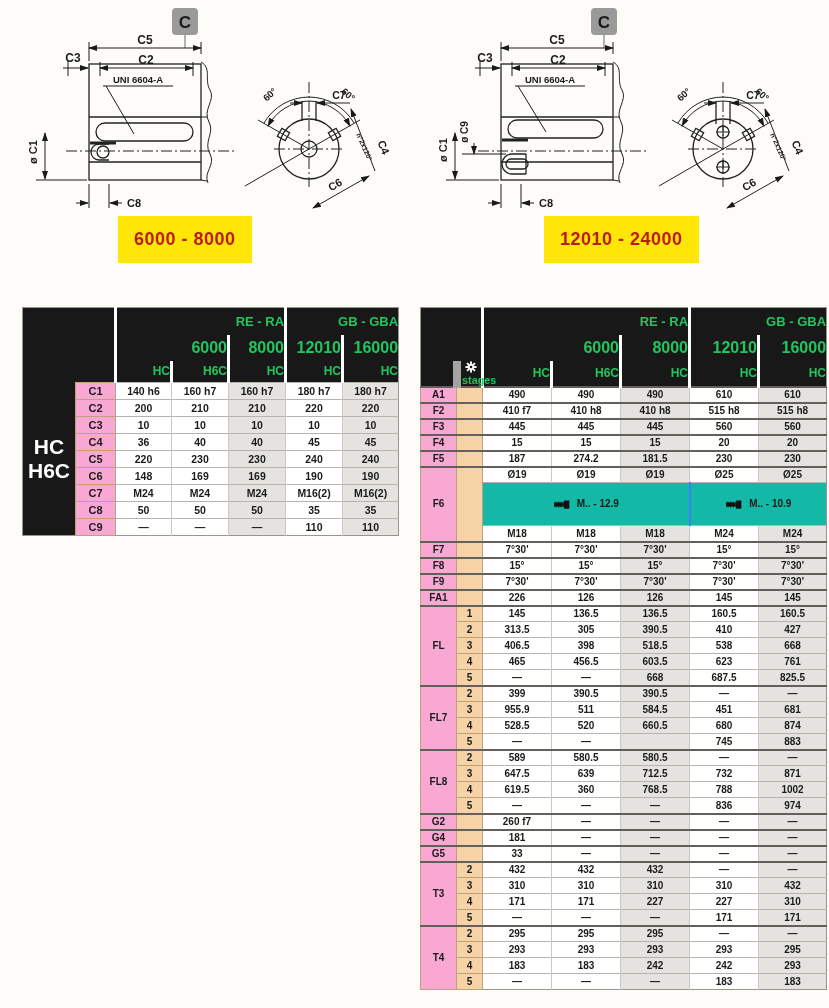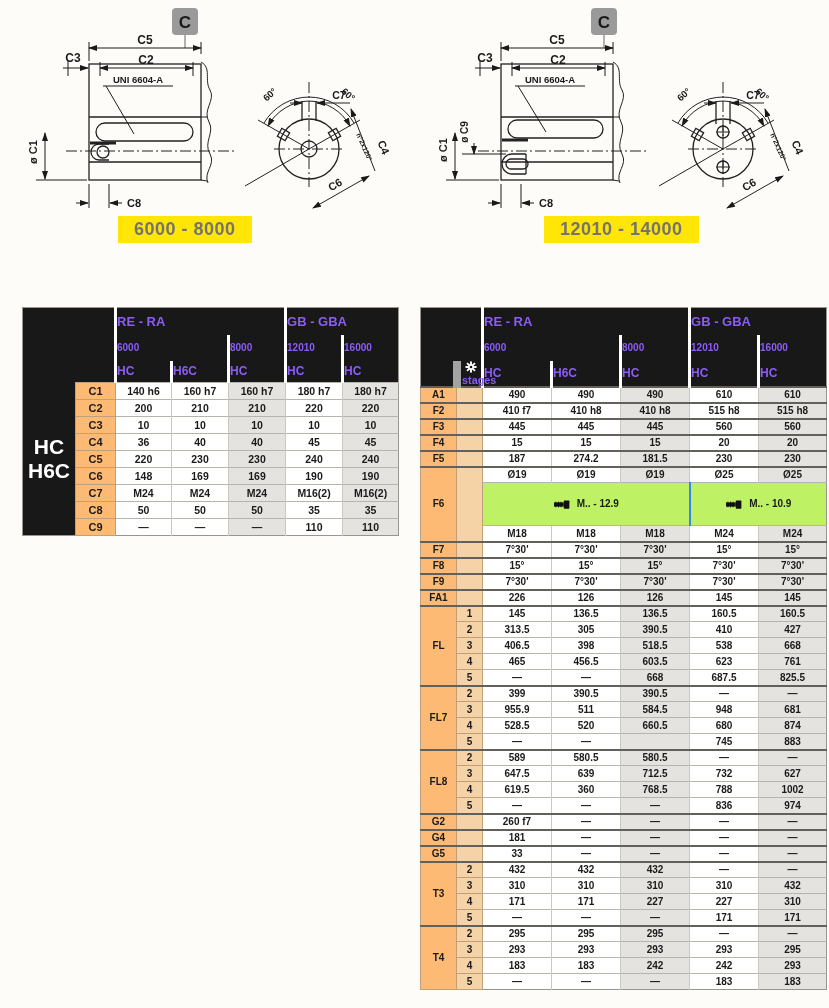--- a/index.html
+++ b/index.html
@@ -2,47 +2,47 @@
 <html><head>
 <meta charset="utf-8">
 <style>
   *{margin:0;padding:0;box-sizing:border-box}
   html,body{width:829px;height:1008px}
   body{position:relative;background:#fdfcf9;font-family:"Liberation Sans",sans-serif;color:#1a1a1a;overflow:hidden}
   .drawing{position:absolute;top:2px;height:252px}
   #drawing-left{left:6px;width:406px}
   #drawing-right{left:416px;width:410px}
   svg text{font-family:"Liberation Sans",sans-serif;font-weight:bold;fill:#1a1a1a}
-  .caption{position:absolute;top:214px;background:#ffe606;color:#737373;font-weight:bold;font-size:18px;padding:3px 16px;letter-spacing:.5px;white-space:nowrap}
+  .caption{position:absolute;top:214px;background:#ffe606;color:#b91c1c;font-weight:bold;font-size:18px;padding:13px 16px;letter-spacing:.5px;white-space:nowrap}
   #drawing-left .caption{left:112px}
   #drawing-right .caption{left:128px}
 
   table{border-collapse:collapse;table-layout:fixed;border:1px solid #98948e}
   .dim-table{position:absolute;background:#fff}
   #table-left{left:22px;top:307px;width:376px}
   #table-right{left:420px;top:307px;width:406px}
-  th{background:#181818;color:#8b5cf6;font-weight:bold;text-align:left;vertical-align:middle}
+  th{background:#181818;color:#22c55e;font-weight:bold;text-align:right;vertical-align:middle}
   tr.r-series th{height:27px;font-size:13px}
-  tr.r-size th{height:26px;font-size:10px}
+  tr.r-size th{height:26px;font-size:16px}
   tr.r-variant th{height:22px;font-size:12px}
   th.series,th.size,th.variant{border-left:3px solid #fff}
   th.corner{border:0}
   th.stages{border-left:8px solid #a3a3a3;padding:0;font-size:6px;line-height:1}
   th.stages .gear{width:12px;height:12px;display:block;margin:0 auto 1px}
   th.stages span{display:block;transform:scale(.9)}
   td{height:17px;font-size:10.5px;font-weight:bold;text-align:center;vertical-align:middle;border-top:1px solid #b7b4ae;line-height:1}
   #table-right td{height:16px;font-size:10px}
   td.side{background:#181818;color:#fff;font-size:21px;line-height:1.15;border:0}
-  td.rowlab{background:#fdba74;border:1px solid #bfa078;border-top:1px solid #bfa078;font-size:11px}
+  td.rowlab{background:#f9a8d4;border:1px solid #bfa078;border-top:1px solid #bfa078;font-size:11px}
   td.glab{font-size:11px}
   td.stage{background:#f6d3a7;border:1px solid #bfa078;font-size:10px}
   td.val{border-left:1px solid #cbc8c2}
   td.shade{background:#e4e3e0}
   tr.gstart td{border-top:2px solid #63605b}
-  td.merged{background:#bef264;font-size:9px;padding:16px 2px;white-space:nowrap}
+  td.merged{background:#14b8a6;font-size:9px;padding:16px 2px;white-space:nowrap}
   td.mdiv{border-left:2px solid #3b82f6}
   td.merged .bolt{width:17px;height:9px;vertical-align:middle;margin-right:7px}
   td.merged span{vertical-align:middle}
 </style>
 </head>
 <body>
 
 <div class="drawing" id="drawing-left">
   <svg width="406" height="212" viewBox="0 0 406 212">
     <defs>
@@ -200,21 +200,21 @@
       <line x1="349" y1="107" x2="373" y2="169" stroke-width="1" marker-start="url(#aR)"></line>
       <line x1="311" y1="206" x2="367" y2="174" stroke-width="1" marker-start="url(#aR)" marker-end="url(#aR)"></line>
     </g>
     <text x="270" y="95" text-anchor="middle" font-size="9.5" transform="rotate(-42 270 95)">60°</text>
     <text x="344" y="95" text-anchor="middle" font-size="9.5" transform="rotate(42 344 95)">60°</text>
     <text x="337" y="97" text-anchor="middle" font-size="10.5">C7</text>
     <text x="378" y="147" text-anchor="middle" font-size="11" transform="rotate(66 378 147)">C4</text>
     <text x="360" y="146" text-anchor="middle" font-size="7" transform="rotate(66 360 146)">n°2x120°</text>
     <text x="335" y="186" text-anchor="middle" font-size="11" transform="rotate(-30 335 186)">C6</text>
   </svg>
-  <div class="caption">12010 - 14000</div>
+  <div class="caption">12010 - 24000</div>
 </div>
 
 <table class="dim-table" id="table-left">
   <colgroup>
       <col style="width:53px">
       <col style="width:40px">
       <col style="width:56px">
       <col style="width:57px">
       <col style="width:57px">
       <col style="width:57px">
@@ -526,21 +526,21 @@
         <td class="val">390.5</td>
         <td class="val shade">390.5</td>
         <td class="val">—</td>
         <td class="val shade">—</td>
       </tr>
       <tr>
         <td class="stage">3</td>
         <td class="val">955.9</td>
         <td class="val">511</td>
         <td class="val shade">584.5</td>
-        <td class="val">948</td>
+        <td class="val">451</td>
         <td class="val shade">681</td>
       </tr>
       <tr>
         <td class="stage">4</td>
         <td class="val">528.5</td>
         <td class="val">520</td>
         <td class="val shade">660.5</td>
         <td class="val">680</td>
         <td class="val shade">874</td>
       </tr>
@@ -560,21 +560,21 @@
         <td class="val shade">580.5</td>
         <td class="val">—</td>
         <td class="val shade">—</td>
       </tr>
       <tr>
         <td class="stage">3</td>
         <td class="val">647.5</td>
         <td class="val">639</td>
         <td class="val shade">712.5</td>
         <td class="val">732</td>
-        <td class="val shade">627</td>
+        <td class="val shade">871</td>
       </tr>
       <tr>
         <td class="stage">4</td>
         <td class="val">619.5</td>
         <td class="val">360</td>
         <td class="val shade">768.5</td>
         <td class="val">788</td>
         <td class="val shade">1002</td>
       </tr>
       <tr>

